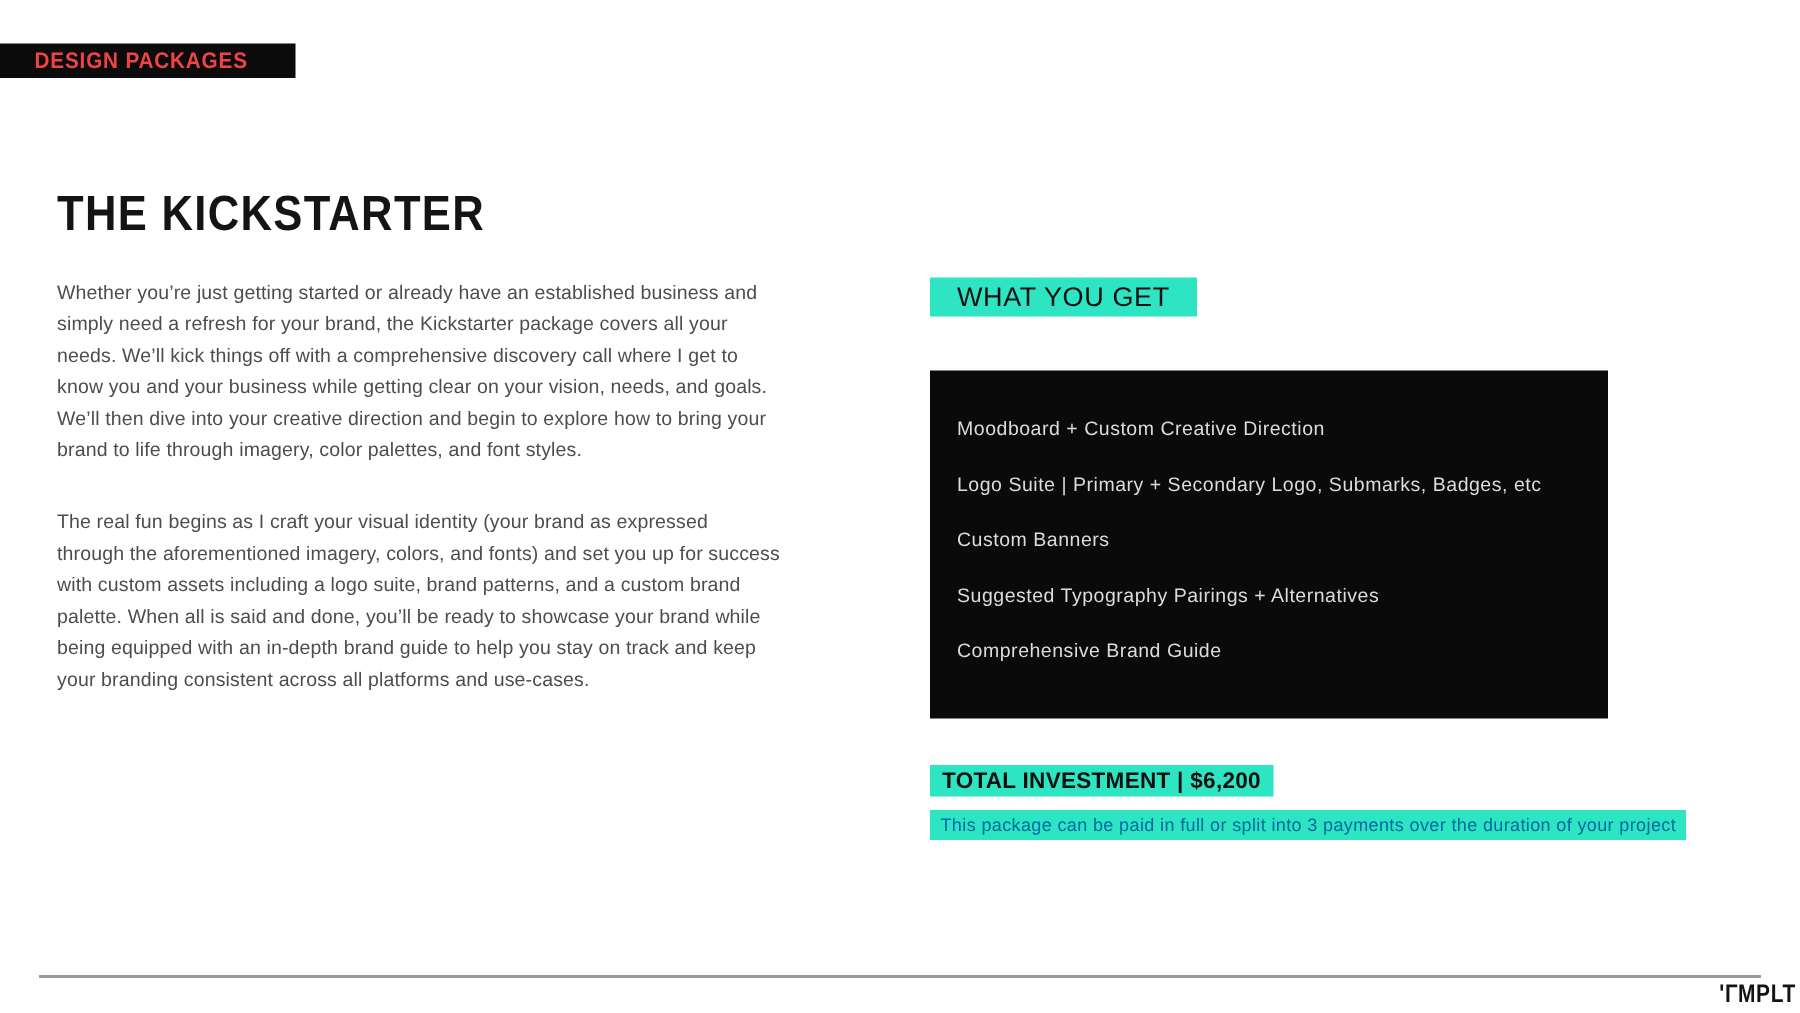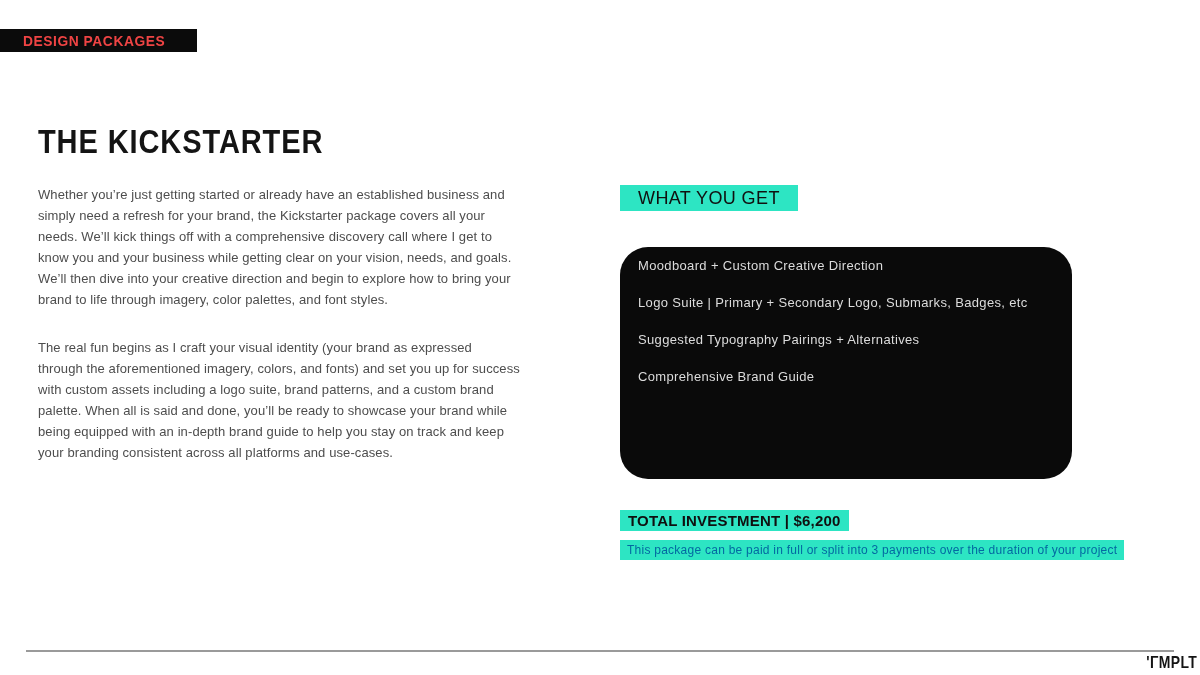--- a/index.html
+++ b/index.html
@@ -40,21 +40,21 @@
   
   .what-tag{
     left:620px;top:185px;height:26px;
     background:#2de5c3;color:#101010;
     display:inline-flex;align-items:center;
     padding:0 18px;font-size:18px;letter-spacing:.4px;white-space:nowrap;
   }
   .features{
     left:620px;top:247px;width:452px;height:232px;
     background:#0a0a0a;margin:0;list-style:none;
-    padding:0 0;box-sizing:border-box;border-radius:28px;
+    padding:20px 0;box-sizing:border-box;
   }
   .features li{
     height:37px;line-height:37px;padding:0 18px;
     color:#dcdcdc;font-size:13px;letter-spacing:.35px;white-space:nowrap;
   }
   .total{
     left:620px;top:510px;height:21px;
     background:#2de5c3;color:#0f0f0f;
     display:inline-flex;align-items:center;
     padding:0 8px;font-size:15px;letter-spacing:.2px;white-space:nowrap;font-weight:bold;
@@ -90,20 +90,21 @@
   <p>The real fun begins as I craft your visual identity (your brand as expressed through the aforementioned imagery, colors, and fonts) and set you up for success with custom assets including a logo suite, brand patterns, and a custom brand palette. When all is said and done, you’ll be ready to showcase your brand while being equipped with an in-depth brand guide to help you stay on track and keep your branding consistent across all platforms and use-cases.</p>
 </div>
 
 <div class="abs what-tag">
   <span>WHAT YOU GET</span>
 </div>
 
 <ul class="abs features">
   <li>Moodboard + Custom Creative Direction</li>
   <li>Logo Suite | Primary + Secondary Logo, Submarks, Badges, etc</li>
+  <li>Custom Banners</li>
   <li>Suggested Typography Pairings + Alternatives</li>
   <li>Comprehensive Brand Guide</li>
 </ul>
 
 <div class="abs total">TOTAL INVESTMENT | $6,200</div>
 
 <div class="abs note">This package can be paid in full or split into 3 payments over the duration of your project</div>
 
 <div class="abs footer-line"></div>
 

